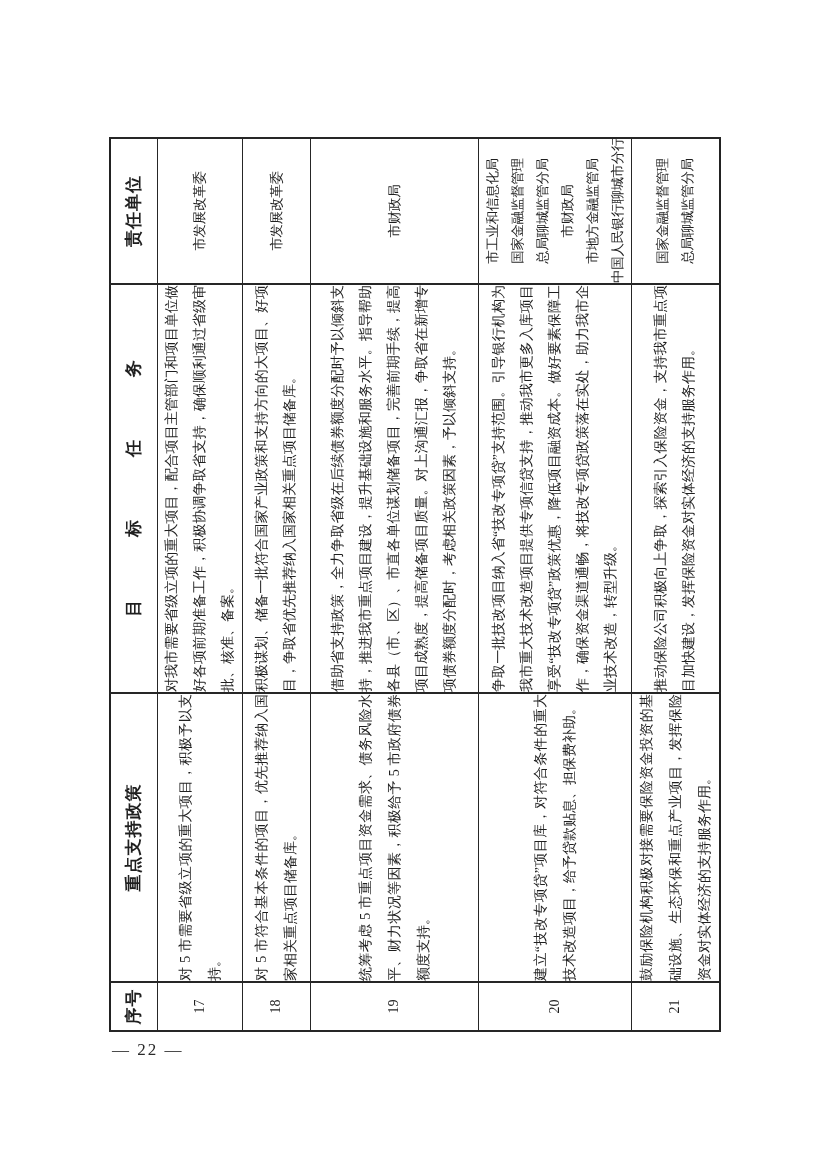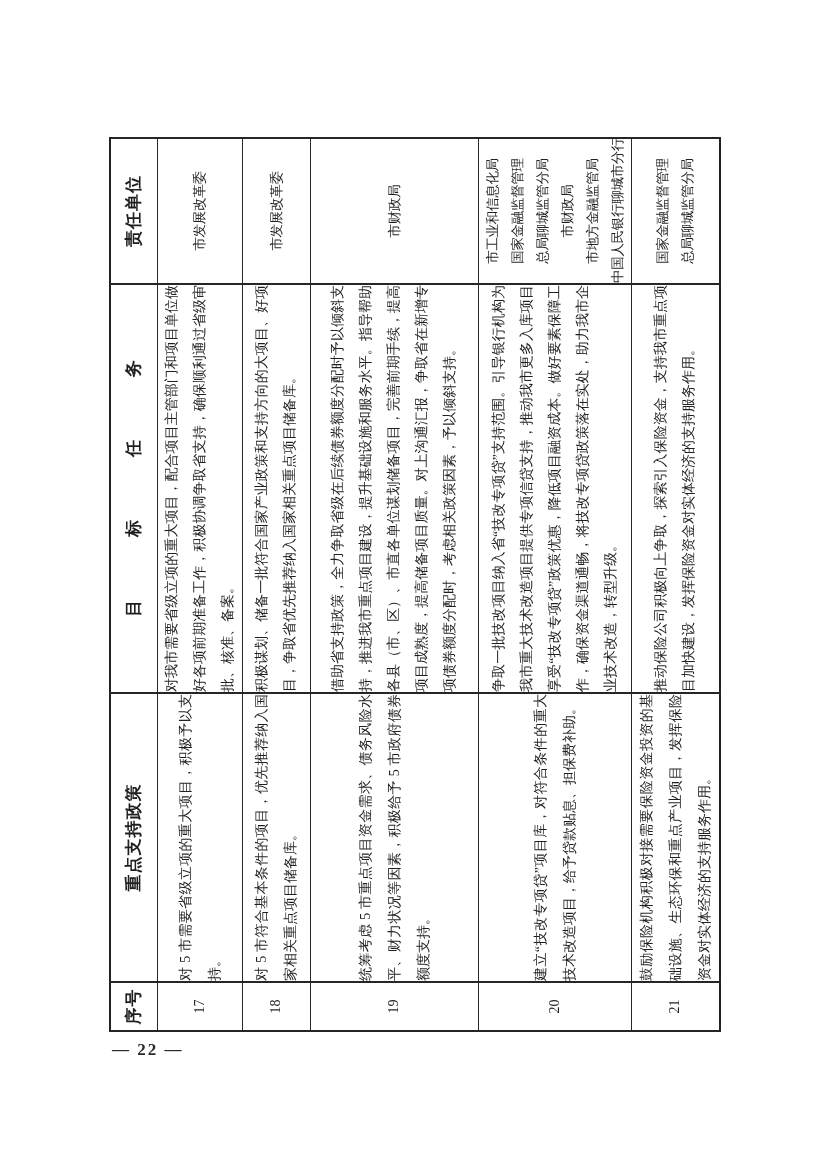--- a/index.html
+++ b/index.html
@@ -78,21 +78,20 @@
     padding:0 2px;
     white-space:nowrap;
   }
   .pageno{
     position:absolute;
     left:112px;
     top:1040px;
     font-size:17px;
     letter-spacing:2px;
     color:#2a2a2a;
-    font-weight:bold;
   }
 </style>
 </head>
 <body>
 
 <div class="sheet">
 
   <div class="rot">
     <table class="policy">
       <colgroup>

